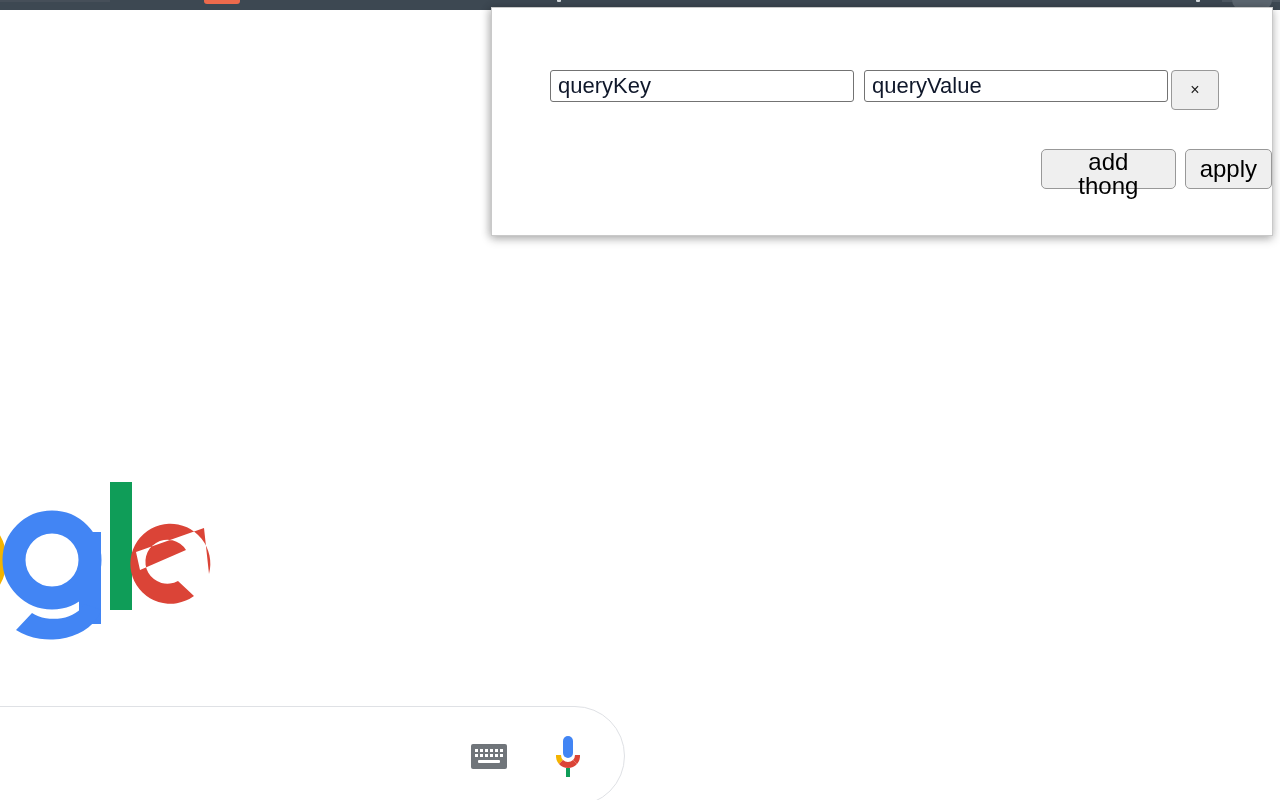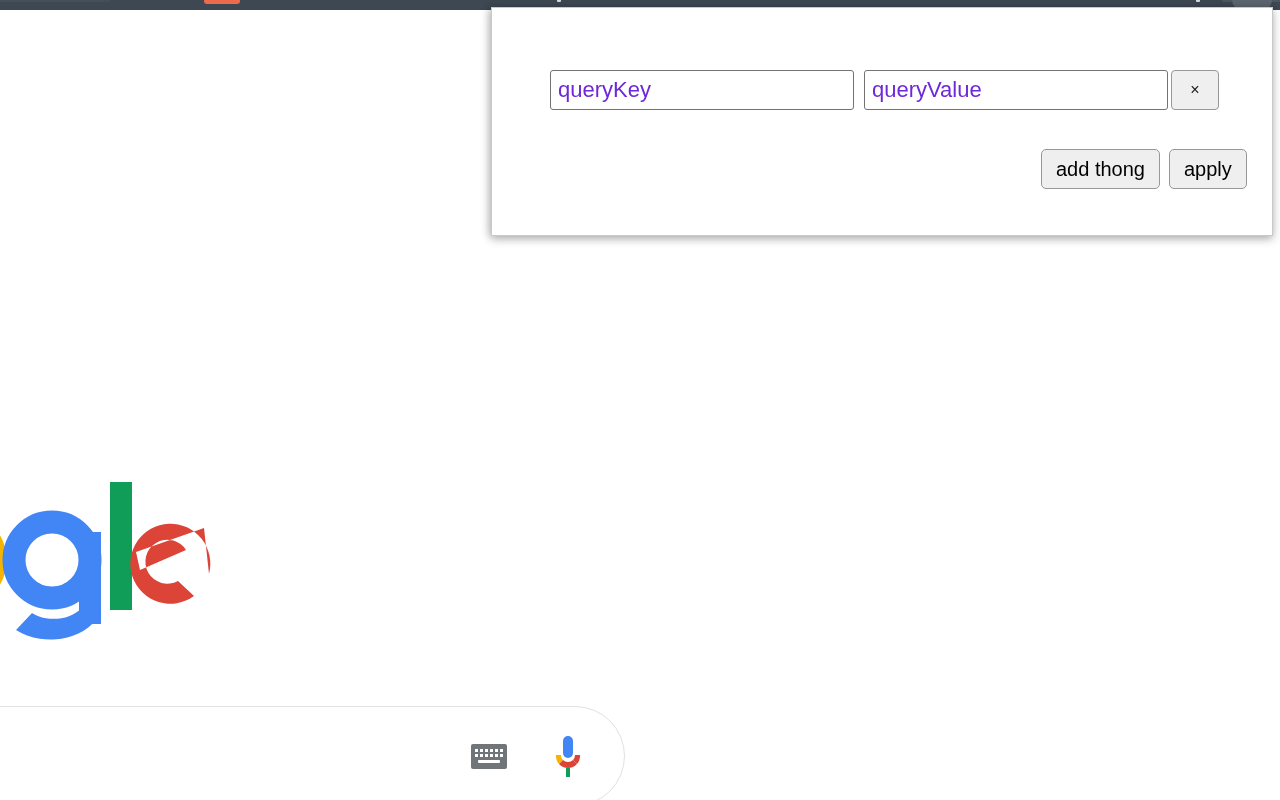--- a/index.html
+++ b/index.html
@@ -141,26 +141,26 @@
   }
 
   .param-row {
     position: absolute;
     left: 58px;
     top: 62px;
     display: flex;
     align-items: stretch;
   }
   .param-input {
-    height: 40px;
+    height: 32px;
     box-sizing: border-box;
     border: 1px solid #737373;
     border-radius: 3px;
     background: #ffffff;
-    color: #6d28d9;
+    color: #0f172a;
     font-family: "Liberation Sans", sans-serif;
     font-size: 22px;
     padding: 0 7px;
     outline: none;
   }
   .param-input.key   { width: 304px; }
   .param-input.value { width: 304px; margin-left: 10px; }
 
   .remove-btn {
     width: 48px;
@@ -186,21 +186,21 @@
     gap: 9px;
   }
   .action-btn {
     height: 40px;
     box-sizing: border-box;
     border: 1px solid #989898;
     border-radius: 5px;
     background: #efefef;
     color: #000000;
     font-family: "Liberation Sans", sans-serif;
-    font-size: 20px;
+    font-size: 24px;
     line-height: 1;
     padding: 0 14px;
     cursor: pointer;
   }
 </style>
 </head>
 <body>
 
 <div id="root">
 

